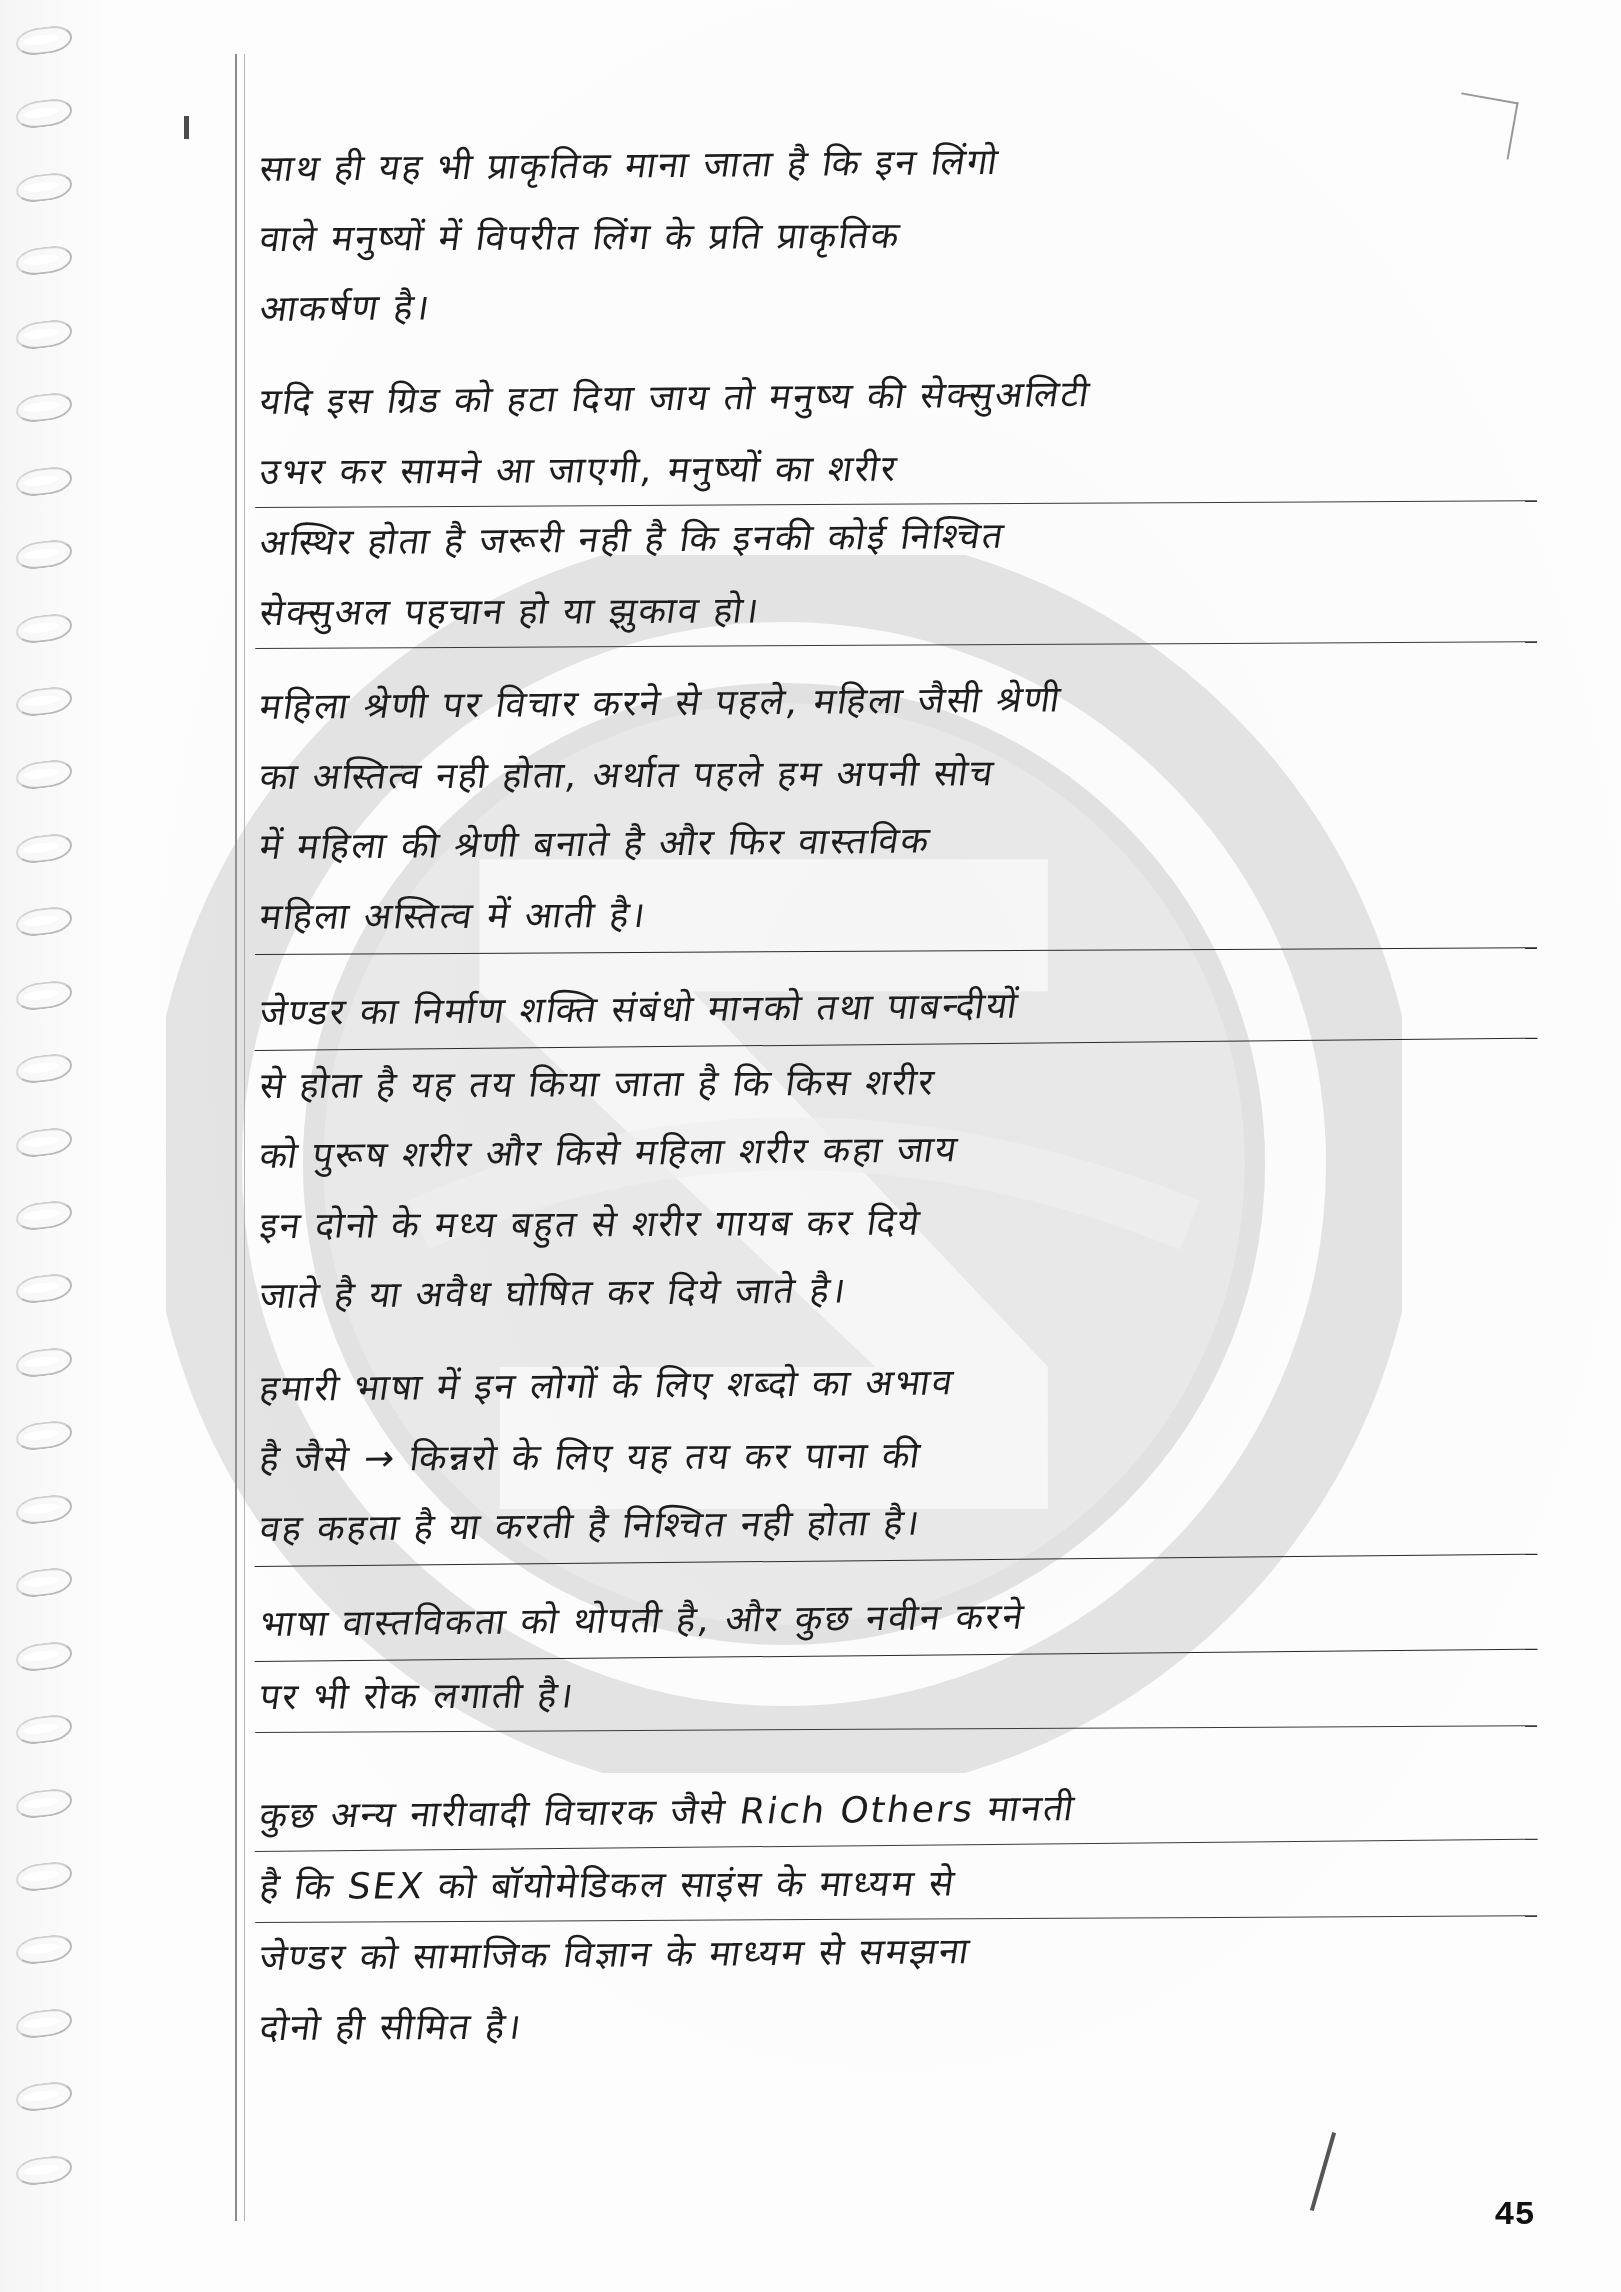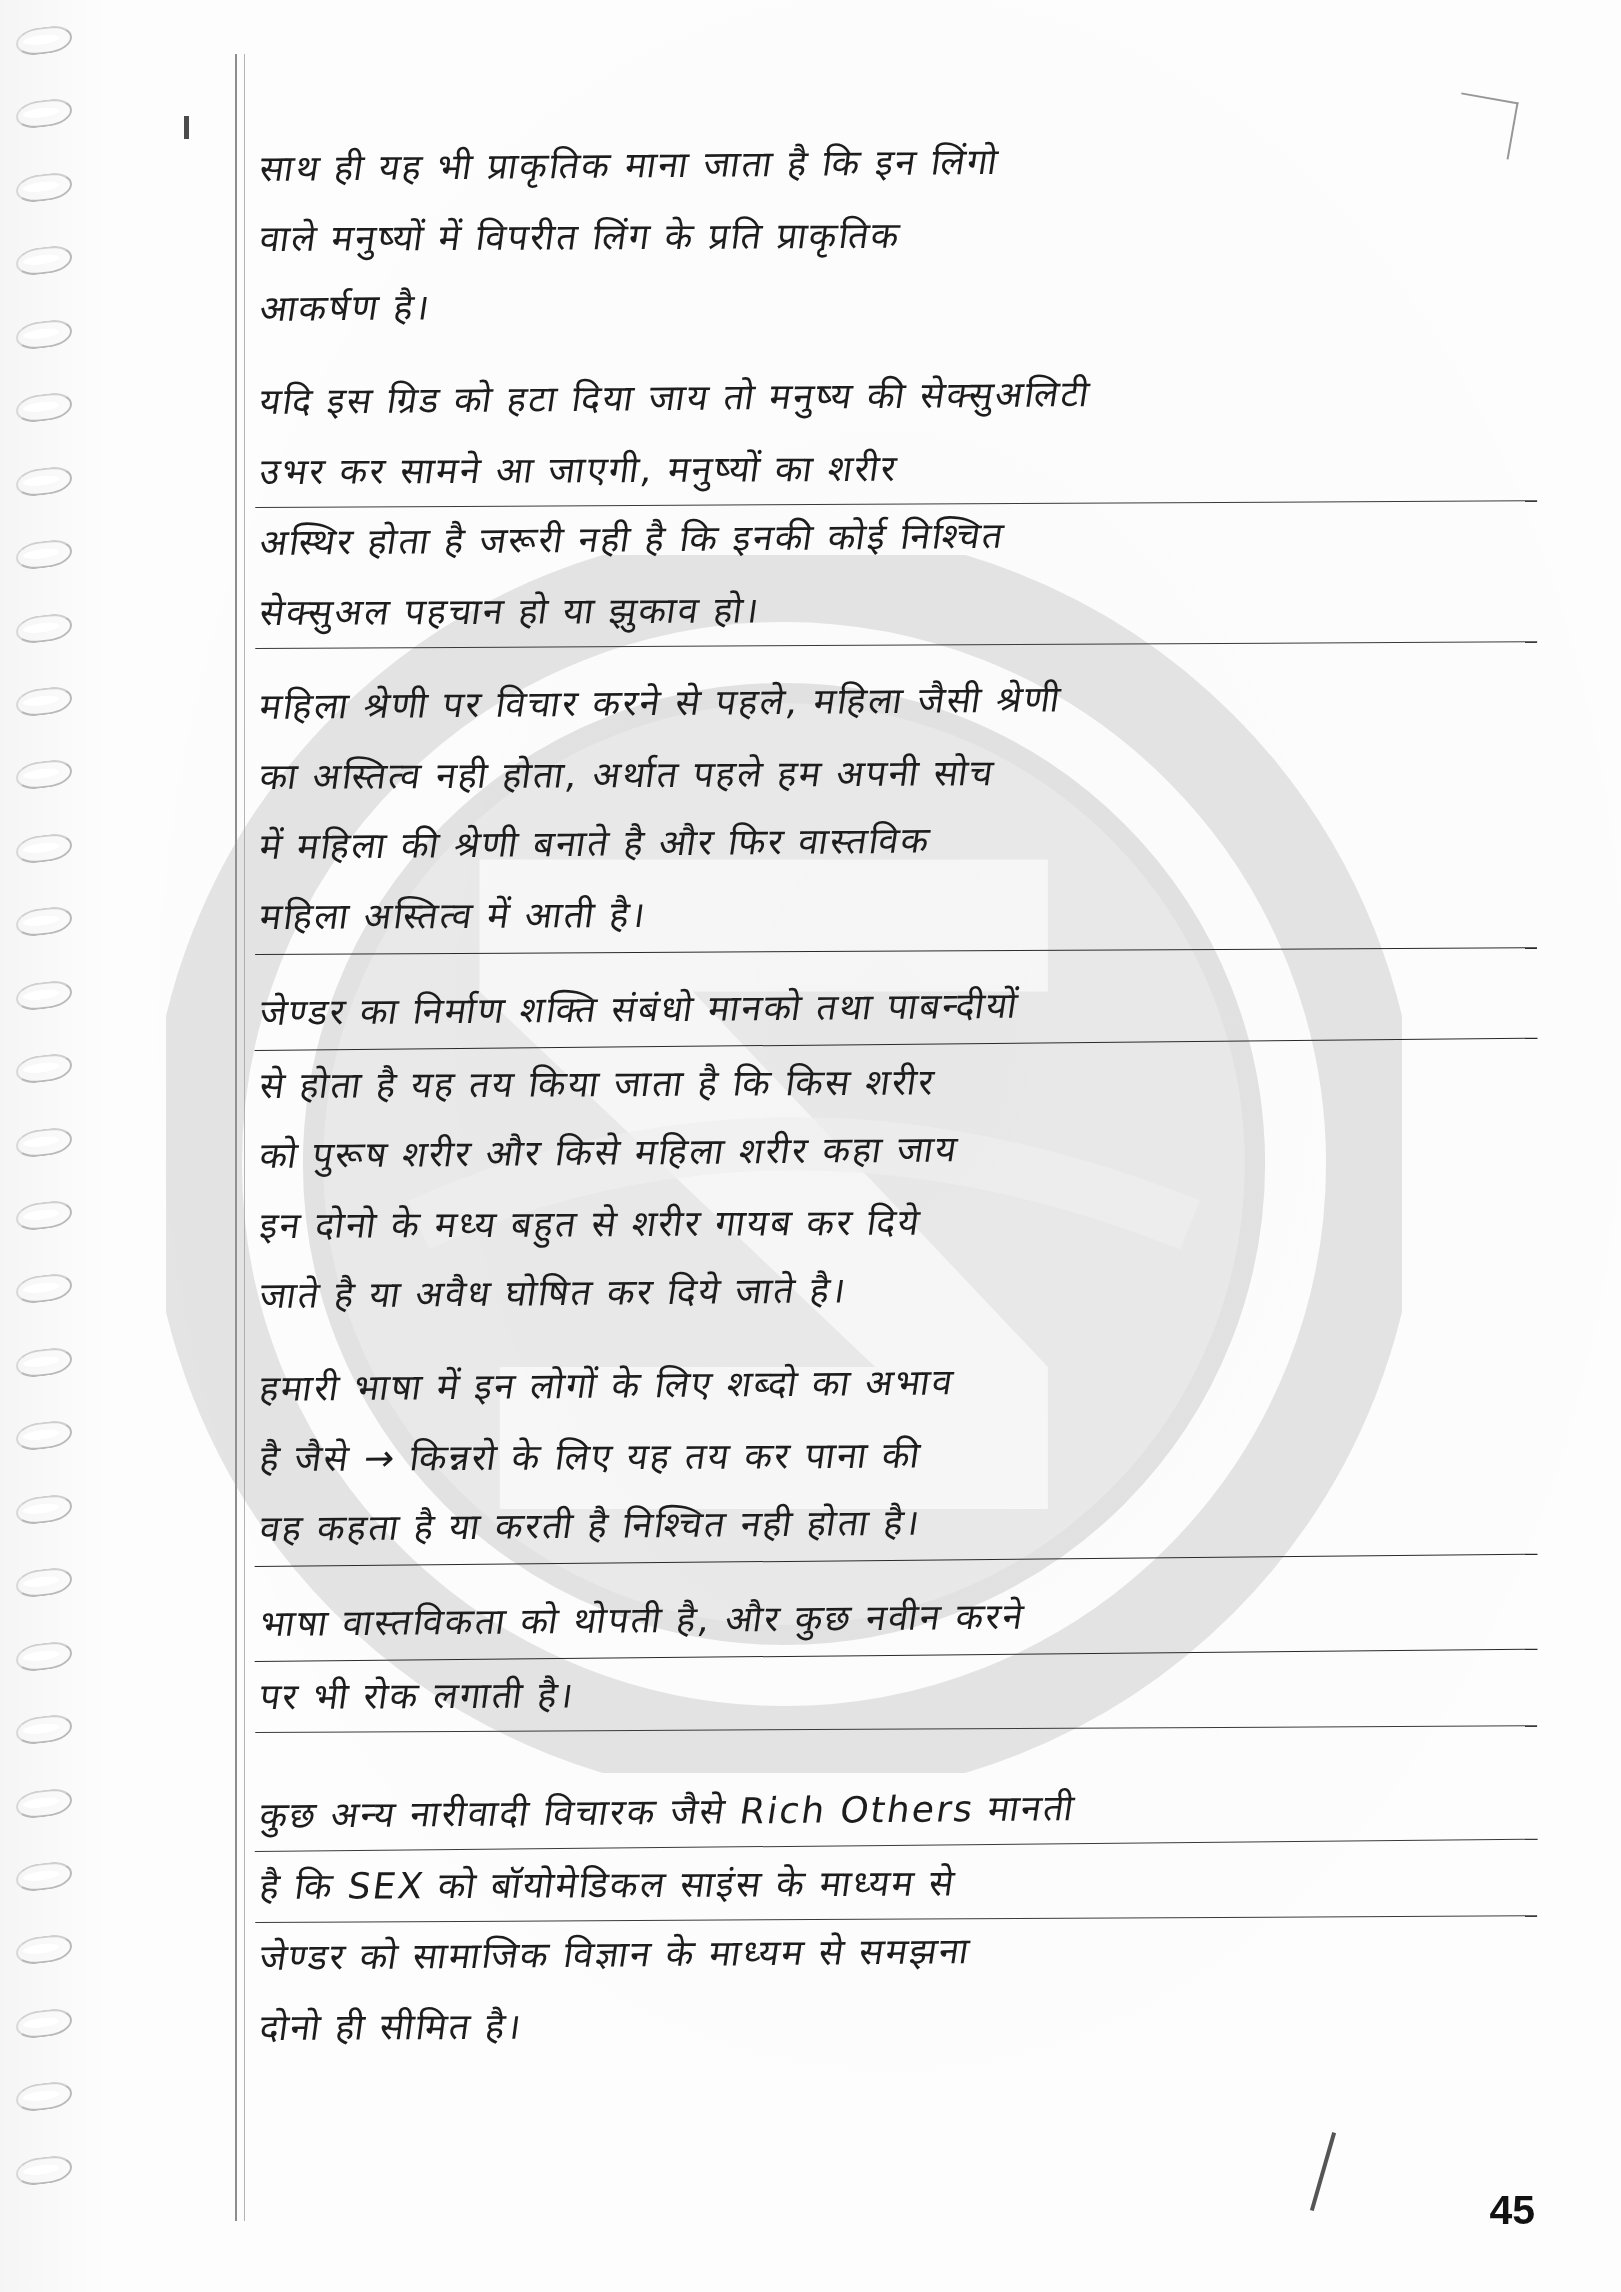--- a/index.html
+++ b/index.html
@@ -125,22 +125,22 @@
   .line:nth-child(even) { transform: skewX(-8deg) rotate(-0.3deg); }
 
   .ul { border-bottom: 1.8px solid #2a2a2a; padding-bottom: 1.8px; }
   .ul-thin { border-bottom: 0.9px solid #3a3a3a; }
 
   
   #page-number {
     position: absolute;
     right: 86px;
     bottom: 59px;
-    font-family: Liberation Sans, sans-serif;
-    font-size: 41px;
+    font-family: Liberation Mono, monospace;
+    font-size: 34px;
     font-weight: bold;
     color: #111;
   }
 
   
   #stray-mark {
     position: absolute;
     right: 296px;
     bottom: 81px;
     width: 3.6px;

